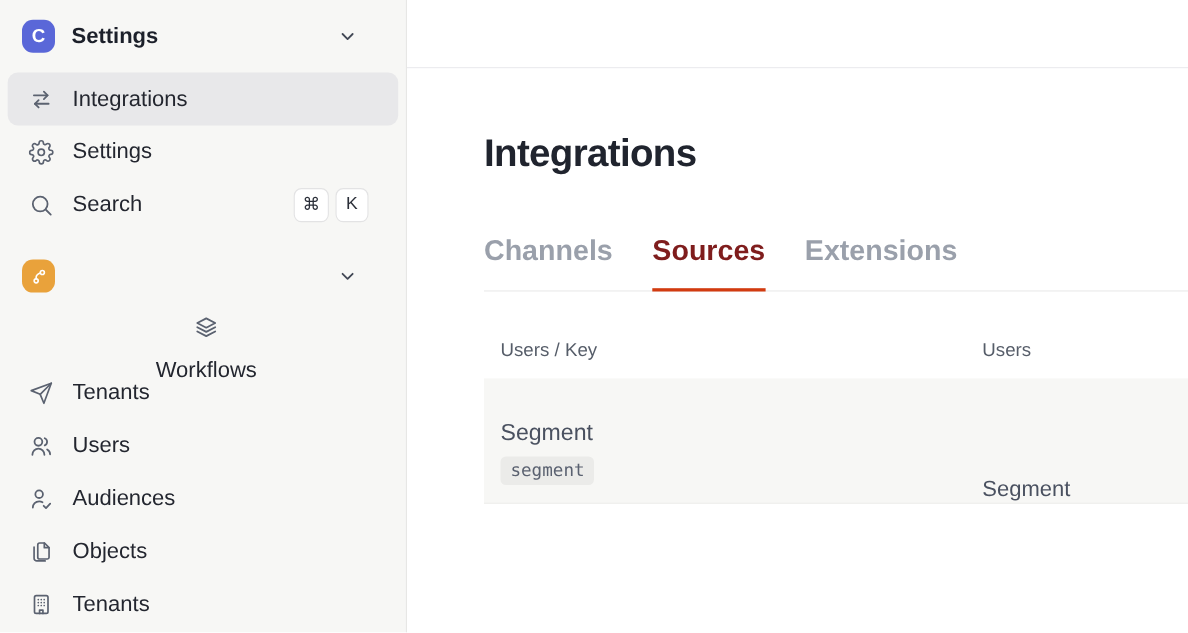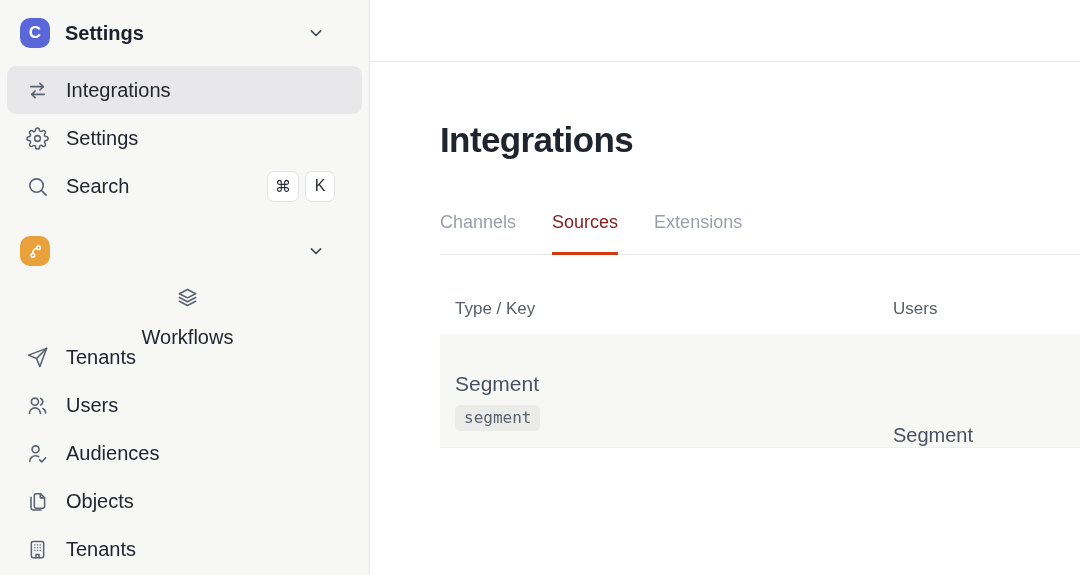--- a/index.html
+++ b/index.html
@@ -54,22 +54,22 @@
   h1.page-title {
     margin:56px 0 0 0;
     font-size:35px; line-height:44px; font-weight:700;
     letter-spacing:-0.6px; color:#20242e;
   }
   .tabs {
     display:flex; gap:36px; margin-top:50px;
     border-bottom:1px solid #e9e9e9;
   }
   .tab {
-    font-size:18px; color:#9aa0ab; padding-bottom:21px;
-    position:relative; cursor:pointer;
+    font-size:26px; color:#9aa0ab; padding-bottom:21px;
+    position:relative; cursor:pointer;font-weight:bold;
   }
   .tab.active { color:#7f1d1d; }
   .tab.active::after {
     content:""; position:absolute; left:0; right:0; bottom:-1px;
     height:3px; background:#d23b10;
   }
 
   .table-header { display:flex; padding:44px 0 15px 0; font-size:17px; color:#565d69; }
   .col-name { width:453px; flex:none; padding-left:15px; }
   .col-type { flex:1; }
@@ -242,21 +242,21 @@
   <div class="content">
     <h1 class="page-title">Integrations</h1>
 
     <div class="tabs">
       <div class="tab">Channels</div>
       <div class="tab active">Sources</div>
       <div class="tab">Extensions</div>
     </div>
 
     <div class="table-header">
-      <div class="col-name">Type / Key</div>
+      <div class="col-name">Users / Key</div>
       <div class="col-type">Users</div>
     </div>
 
     <div class="table-row">
       <div class="col-name row-name-block">
         <div class="row-name">Segment</div>
         <span class="key-badge">segment</span>
       </div>
       <div class="col-type row-type">Segment</div>
     </div>

